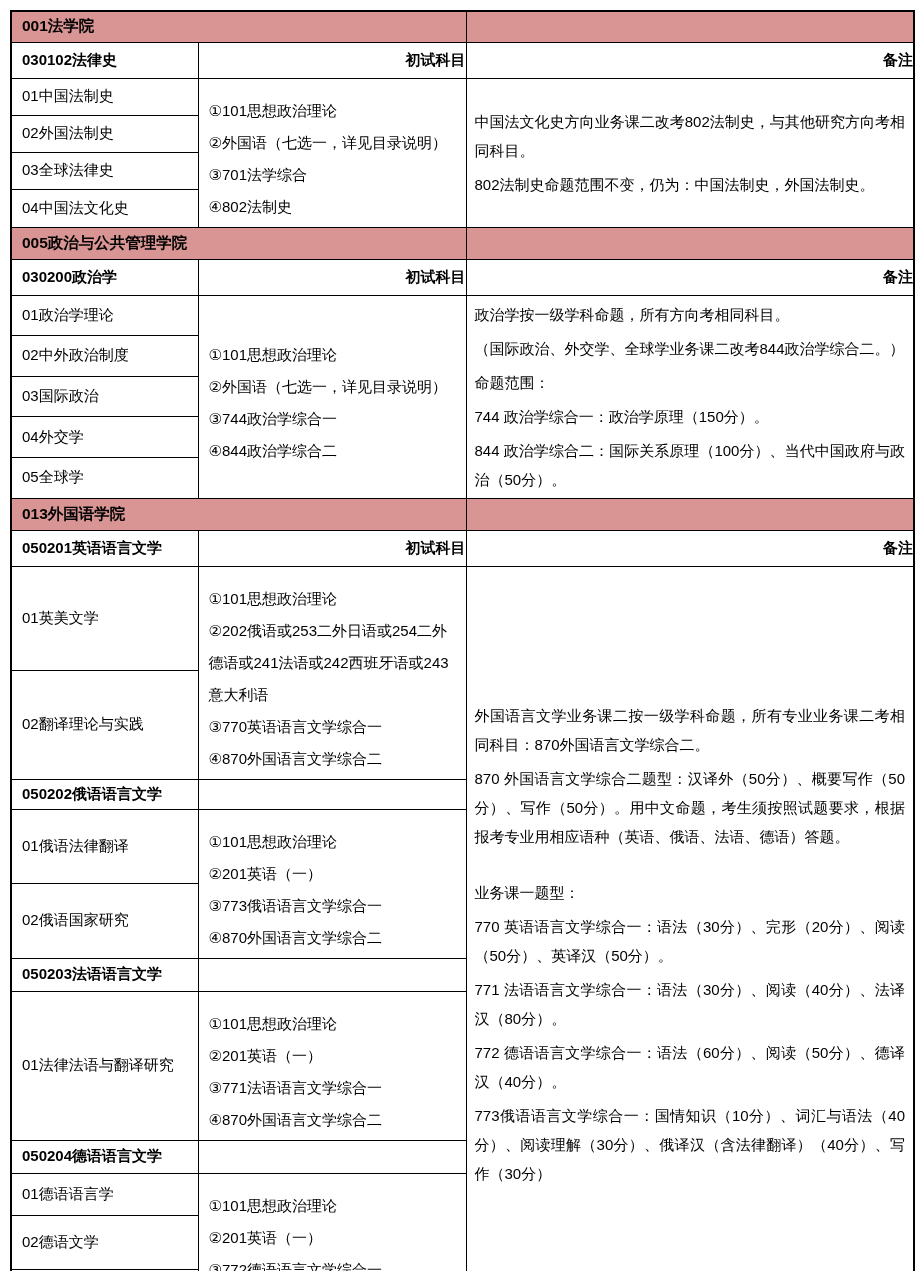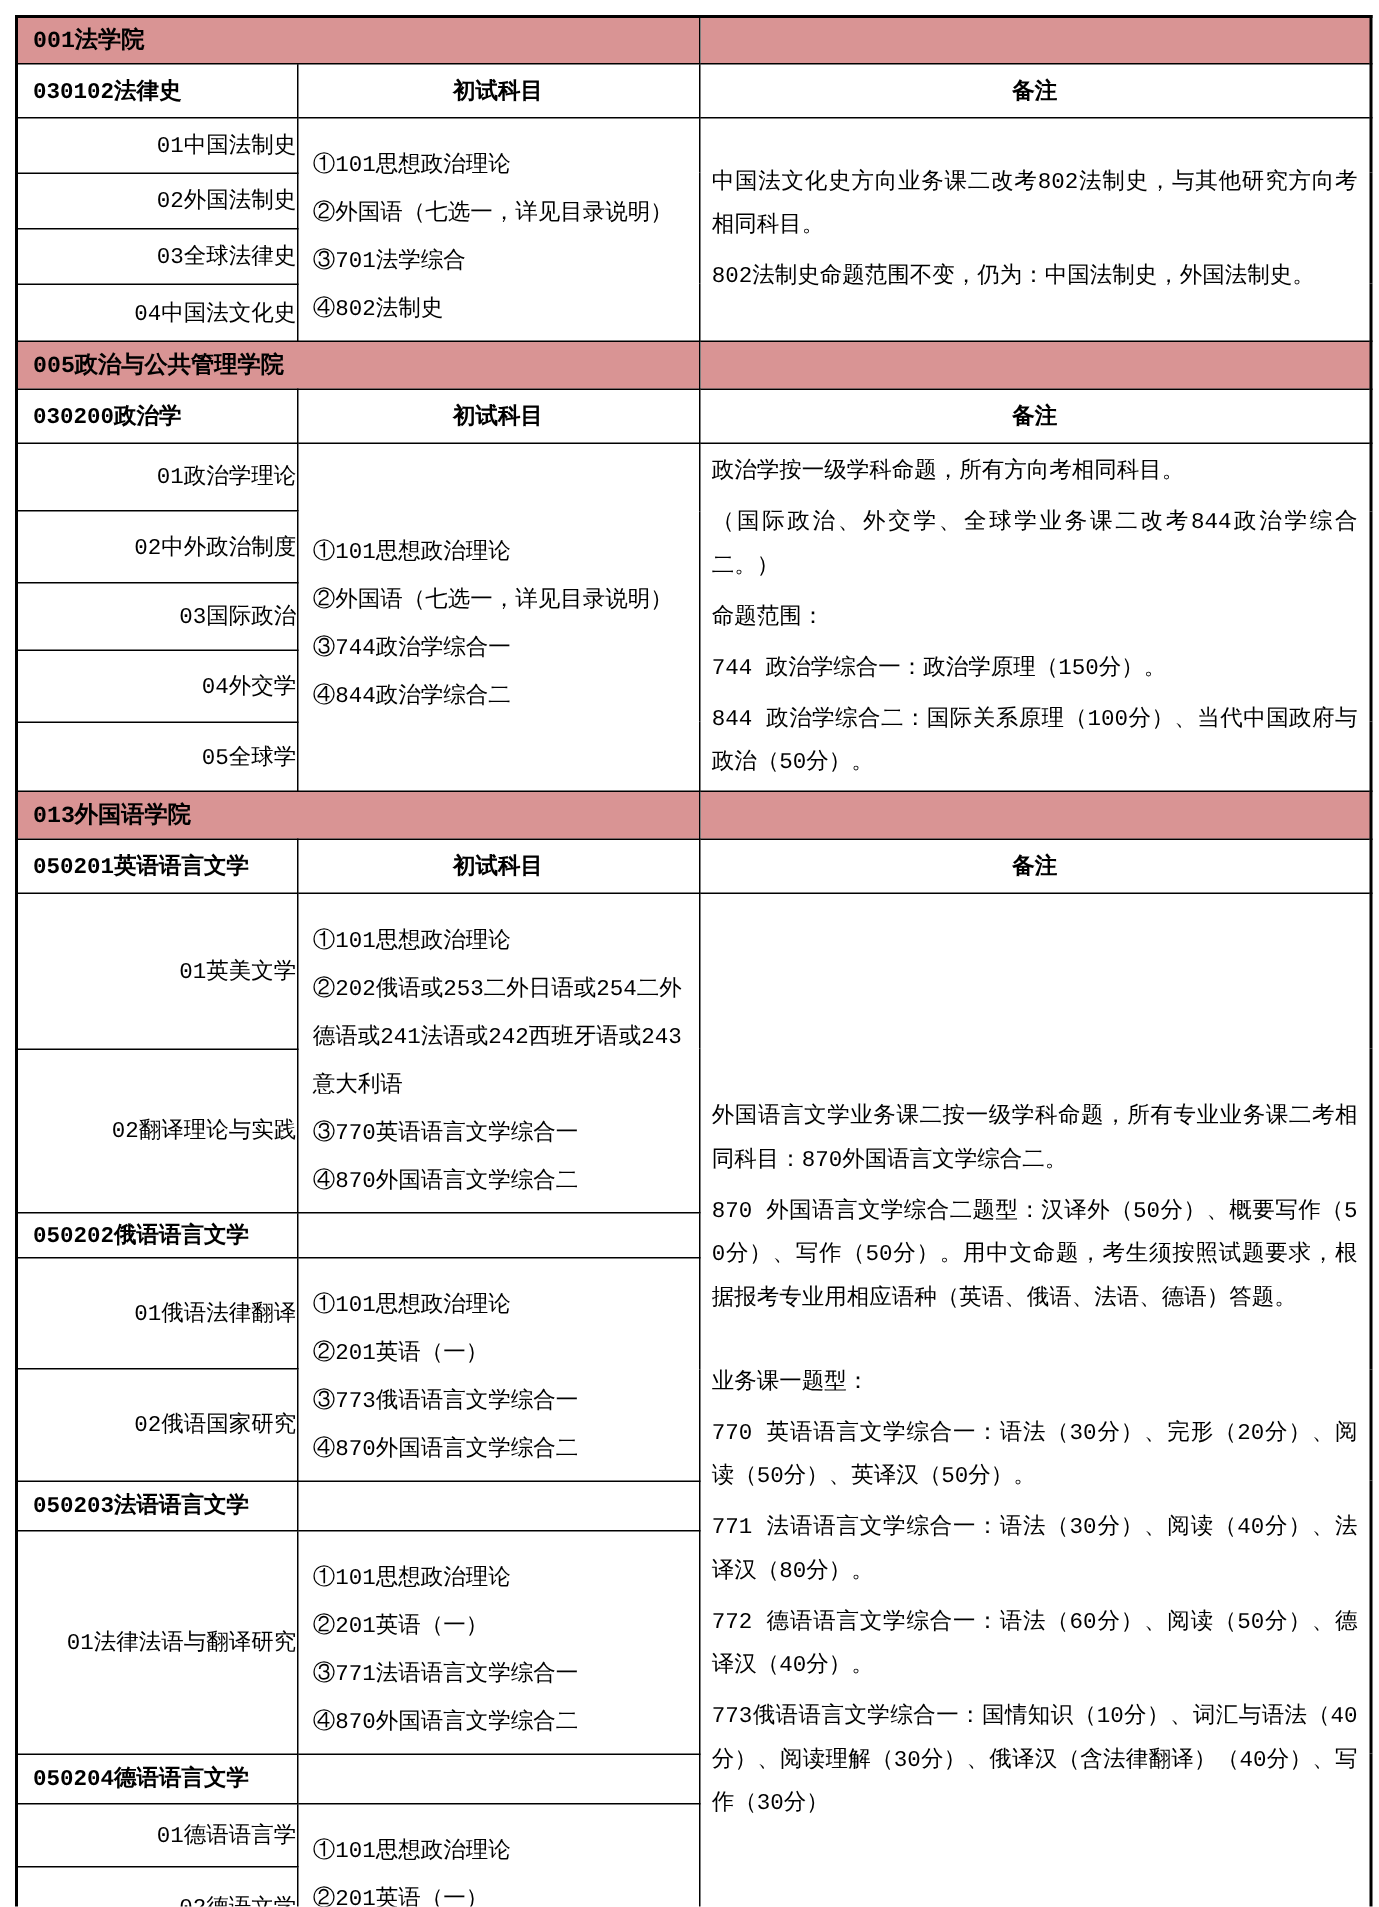--- a/index.html
+++ b/index.html
@@ -1,23 +1,23 @@
 <!DOCTYPE html>
 <html><head>
 <meta charset="utf-8">
 <style>
   html,body{margin:0;padding:0;background:#ffffff;}
   body{width:919px;height:1271px;font-family:"Liberation Sans","DejaVu Sans",sans-serif;color:#000;}
   .wrap{padding:10px 0 0 10px;}
   table{border-collapse:collapse;table-layout:fixed;width:903px;border:2px solid #000;}
-  td{border:1px solid #000;font-size:15px;vertical-align:middle;padding:0;overflow:hidden;word-break:break-all;font-family:Liberation Mono, monospace;}
+  td{border:1px solid #000;font-size:15px;vertical-align:middle;padding:0;overflow:hidden;word-break:break-all;}
   td.college{background:#d99494;font-weight:bold;font-size:15.5px;padding-left:10px;}
   td.program{font-weight:bold;padding-left:10px;font-size:15px;margin-left:41px;}
-  td.chead{font-weight:bold;text-align:center;}
-  td.dir{padding-left:10px;text-align:right;}
+  td.chead{font-weight:bold;text-align:right;}
+  td.dir{padding-left:10px;}
   td.subjects{padding:16px 8px 4px 10px;}
   .subj-line{line-height:32px;}
   td.remarks{padding:4px 8px;text-align:justify;border-radius:19px;}
   .rp{line-height:29px;margin-bottom:5px;}
   .rp:last-child{margin-bottom:0;}
   .rgap{height:22px;}
 </style>
 </head>
 <body>
 

